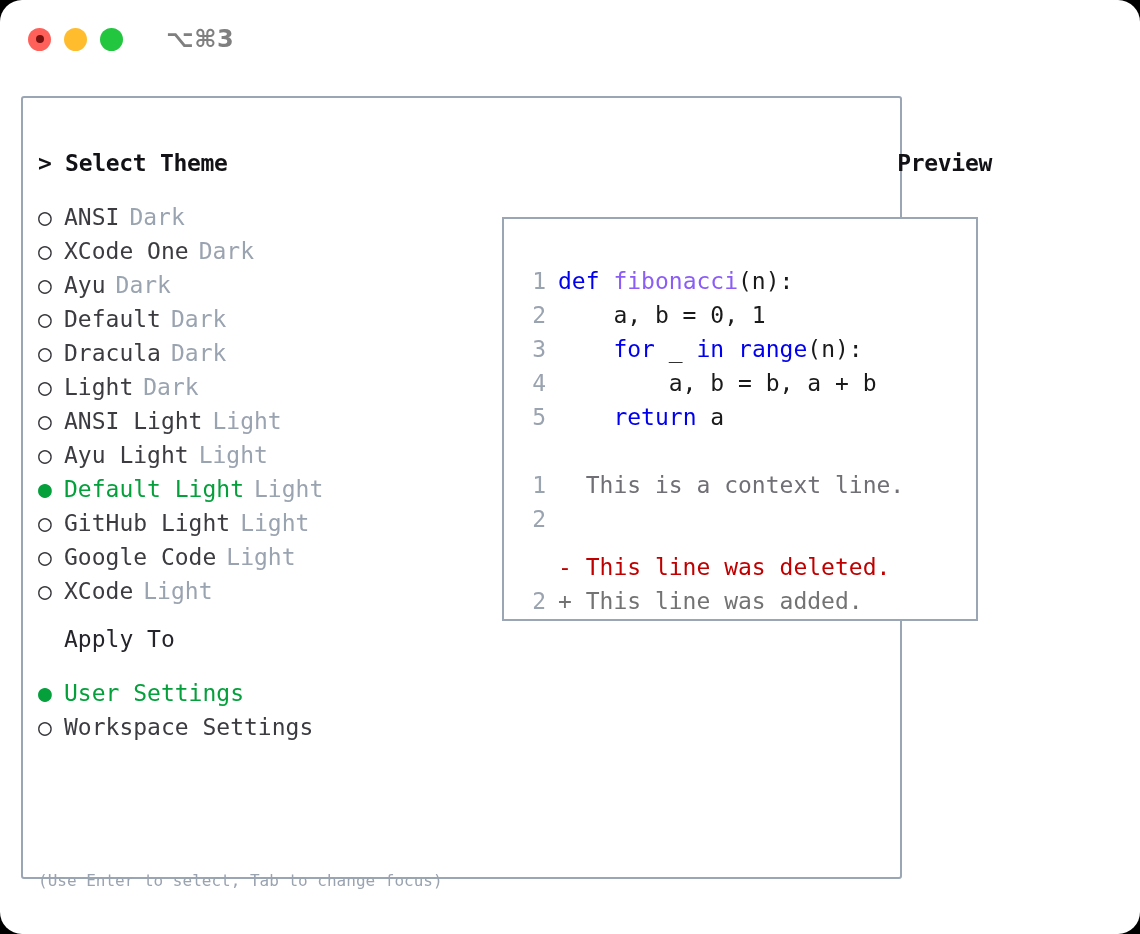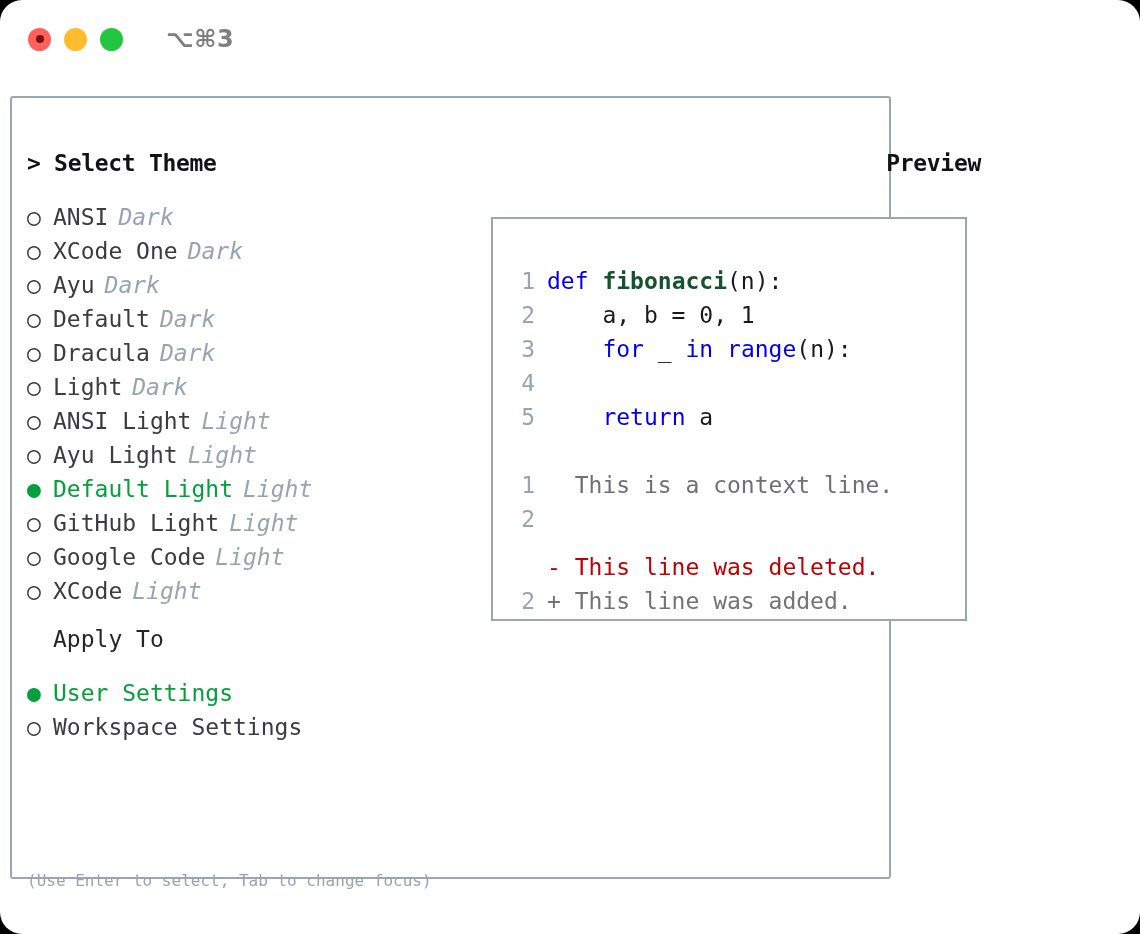--- a/index.html
+++ b/index.html
@@ -62,21 +62,21 @@
     font-size: 24px;
     font-weight: bold;
     color: #7f7f7f;
     letter-spacing: 0.5px;
     line-height: 1;
   }
 
   
   #panel {
     position: absolute;
-    left: 10px;
+    left: 21px;
     top: 96px;
     width: 881px;
     height: 783px;
     border: 2px solid #9aa6b4;
     border-radius: 3px;
     box-sizing: border-box;
     background: #ffffff;
   }
 
   #panel-inner {
@@ -115,21 +115,20 @@
   .list-header {
     font-weight: bold;
     color: #121216;
     letter-spacing: -0.3px;
   }
   .item-label   { color: #3b3b40; margin-top: 20px; }
   .item-label.sel { color: #05a03c; }
   .item-tag {
     color: #9aa3b0;
     margin-left: 10px;
-    font-style: italic;
   }
 
   .section-label {
     padding-left: 26px;
     color: #24242a;
   }
 
   #hint {
     position: absolute;
     left: 15px;
@@ -178,21 +177,21 @@
   }
   .gutter {
     width: 30px;
     flex: 0 0 30px;
     text-align: right;
     color: #9aa3b0;
     margin-right: 12px;
   }
   .code-text { color: #1a1a1a; }
   .kw   { color: #0000ee; }
-  .fn   { color: #14532d; font-weight: bold; }
+  .fn   { color: #8b5cf6; }
   .pl   { color: #1a1a1a; }
 
   .blank-line { height: 34px; }
 
   .diff-ctx { color: #6f6f75; }
   .diff-del { color: #c00000; margin-top: 48px; }
   .diff-add { color: #737373; }
 </style>
 </head>
 <body>
@@ -243,21 +242,21 @@
 
       <div id="right-col">
         <div id="preview-title">Preview</div>
 
         <div id="preview-box">
           <div id="code-area">
             <div id="code-lines">
                 <div class="code-line"><span class="gutter">1</span><span class="code-text"><span class="kw">def </span><span class="fn">fibonacci</span><span class="pl">(n):</span></span></div>
                 <div class="code-line"><span class="gutter">2</span><span class="code-text"><span class="pl">    a, b = 0, 1</span></span></div>
                 <div class="code-line"><span class="gutter">3</span><span class="code-text"><span class="pl">    </span><span class="kw">for</span><span class="pl"> _ </span><span class="kw">in</span><span class="pl"> </span><span class="kw">range</span><span class="pl">(n):</span></span></div>
-                <div class="code-line"><span class="gutter">4</span></div>
+                <div class="code-line"><span class="gutter">4</span><span class="code-text"><span class="pl">        a, b = b, a + b</span></span></div>
                 <div class="code-line"><span class="gutter">5</span><span class="code-text"><span class="pl">    </span><span class="kw">return</span><span class="pl"> a</span></span></div>
               </div>
             <div class="blank-line"></div>
             <div id="diff-lines">
                 <div class="code-line"><span class="gutter">1</span><span class="diff-ctx">  This is a context line.</span></div>
                 <div class="code-line"><span class="gutter">2</span><span class="diff-del">- This line was deleted.</span></div>
                 <div class="code-line"><span class="gutter">2</span><span class="diff-add">+ This line was added.</span></div>
               </div>
           </div>
         </div>

